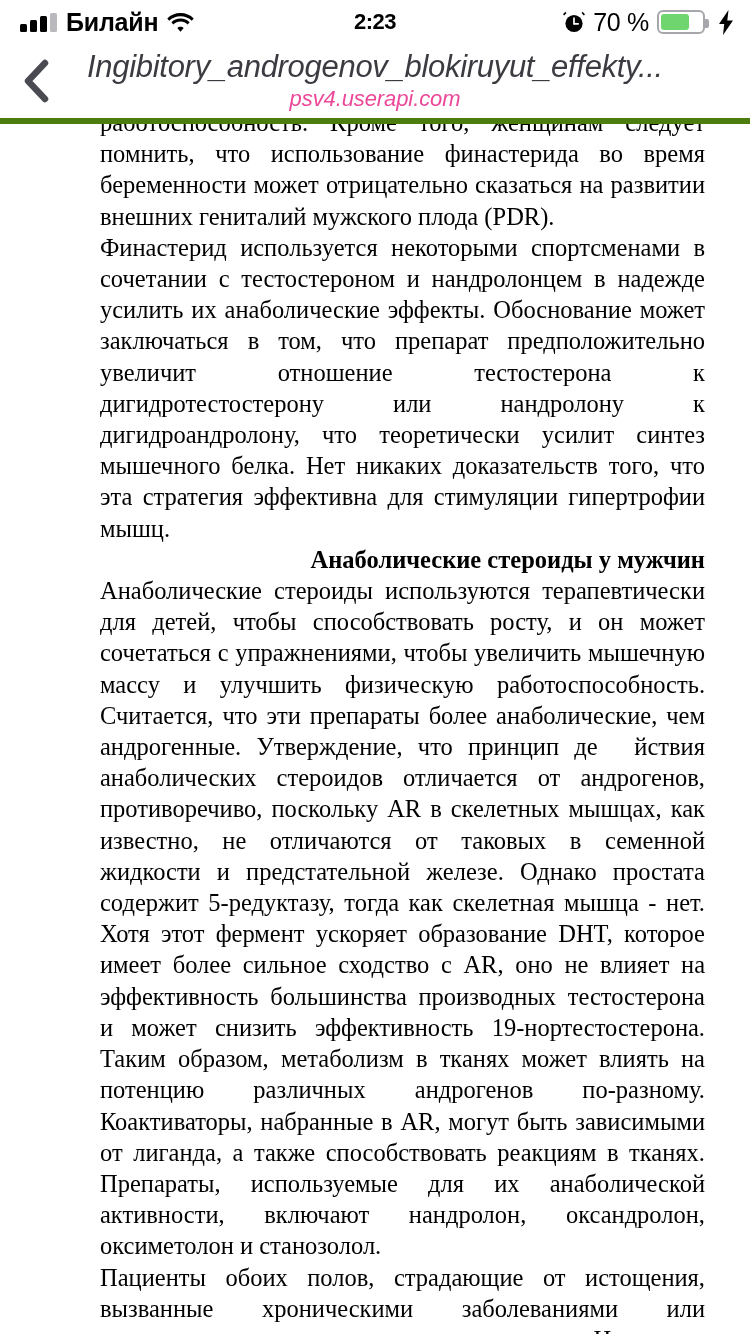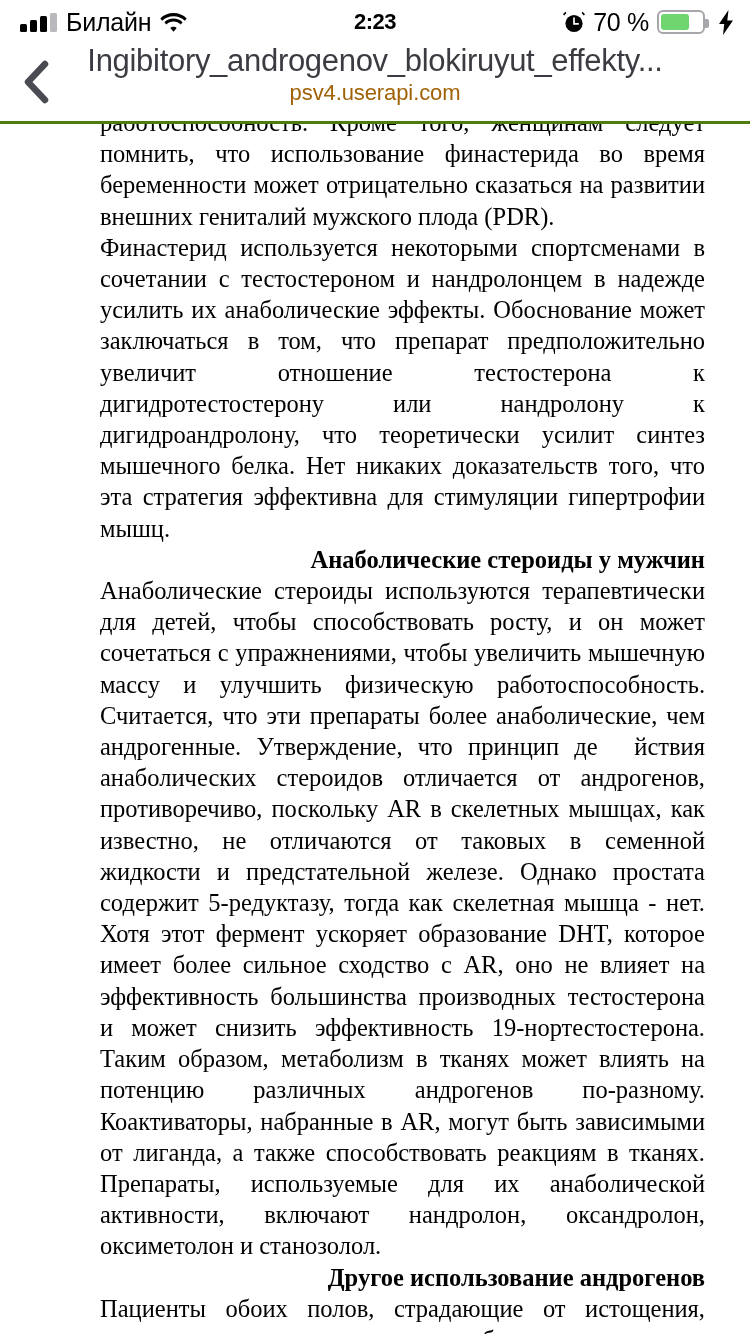--- a/index.html
+++ b/index.html
@@ -53,21 +53,21 @@
     background: #000000;
     border-radius: 1.5px;
   }
   .signal-bars i:nth-child(1) { height: 8px; }
   .signal-bars i:nth-child(2) { height: 12px; }
   .signal-bars i:nth-child(3) { height: 16px; }
   .signal-bars i:nth-child(4) { height: 19px; background: #b8b8bd; }
 
   .carrier-name {
     font-size: 25px;
-    font-weight: 400;
+    font-weight: 700;
     color: #000000;
     letter-spacing: -0.2px;
     line-height: 1;
   }
 
   .wifi-icon { display: block; width: 27px; height: 20px; }
 
   .status-time {
     position: absolute;
     left: 0; right: 0;
@@ -127,23 +127,24 @@
     border-radius: 3px;
   }
 
   .bolt-icon { display: block; width: 16px; height: 25px; margin-left: 5px; }
 
   
   .nav-bar {
     position: relative;
     height: 80px;
     background: #ffffff;
-    border-bottom: 3px solid #4d7c0f;
-    display: flex;
-    align-items: flex-start;
+    border-bottom: 6px solid #4d7c0f;
+    display: flex;
+    align-items: center;
+    font-style: italic;
   }
 
   .back-button {
     position: absolute;
     left: 6px;
     top: 0;
     bottom: 1px;
     width: 62px;
     display: flex;
     align-items: center;
@@ -168,21 +169,21 @@
     line-height: 1.12;
     white-space: nowrap;
     overflow: hidden;
     max-width: 100%;
     letter-spacing: -0.3px;
   }
 
   .nav-subtitle {
     font-size: 22px;
     font-weight: 400;
-    color: #a16207;
+    color: #ec4899;
     line-height: 1.15;
     letter-spacing: -0.1px;
   }
 
   
   .doc-scroll {
     position: relative;
     height: 1210px;
     background: #ffffff;
     overflow: hidden;
@@ -277,18 +278,17 @@
       <div class="nav-subtitle">psv4.userapi.com</div>
     </div>
   </div>
 
   <div class="doc-scroll">
     <div class="doc-page" id="doc-page">
         <div class="doc-p fully-justified" style="text-align-last: left;">работоспособность. Кроме того, женщинам следует помнить, что использование финастерида во время беременности может отрицательно сказаться на развитии внешних гениталий мужского плода (PDR).</div>
         <div class="doc-p fully-justified" style="text-align-last: left;">Финастерид используется некоторыми спортсменами в сочетании с тестостероном и нандролонцем в надежде усилить их анаболические эффекты. Обоснование может заключаться в том, что препарат предположительно увеличит отношение тестостерона к дигидротестостерону или нандролону к дигидроандролону, что теоретически усилит синтез мышечного белка. Нет никаких доказательств того, что эта стратегия эффективна для стимуляции гипертрофии мышц.</div>
         <div class="doc-h">Анаболические стероиды у мужчин</div>
         <div class="doc-p fully-justified" style="text-align-last: left;">Анаболические стероиды используются терапевтически для детей, чтобы способствовать росту, и он может сочетаться с упражнениями, чтобы увеличить мышечную массу и улучшить физическую работоспособность. Считается, что эти препараты более анаболические, чем андрогенные. Утверждение, что принцип де  йствия анаболических стероидов отличается от андрогенов, противоречиво, поскольку AR в скелетных мышцах, как известно, не отличаются от таковых в семенной жидкости и предстательной железе. Однако простата содержит 5-редуктазу, тогда как скелетная мышца - нет. Хотя этот фермент ускоряет образование DHT, которое имеет более сильное сходство с AR, оно не влияет на эффективность большинства производных тестостерона и может снизить эффективность 19-нортестостерона. Таким образом, метаболизм в тканях может влиять на потенцию различных андрогенов по-разному. Коактиваторы, набранные в AR, могут быть зависимыми от лиганда, а также способствовать реакциям в тканях. Препараты, используемые для их анаболической активности, включают нандролон, оксандролон, оксиметолон и станозолол.</div>
-        <div class="doc-h">Другое использование андрогенов</div>
         <div class="doc-p fully-justified" style="text-align-last: left;">Пациенты обоих полов, страдающие от истощения, вызванные хроническими заболеваниями или недоеданием, часто являются андрогенами. Например, концентрации тестостерона в плазме часто снижаются у мужчин со СПИДом, среди которых замена тестостерона увеличивает мышечную массу и силу, хотя нет никаких доказательств того, что андрогены продлевают продолжительность жизни.</div>
       </div>
   </div>
 
 </div>
 
 </body></html>

